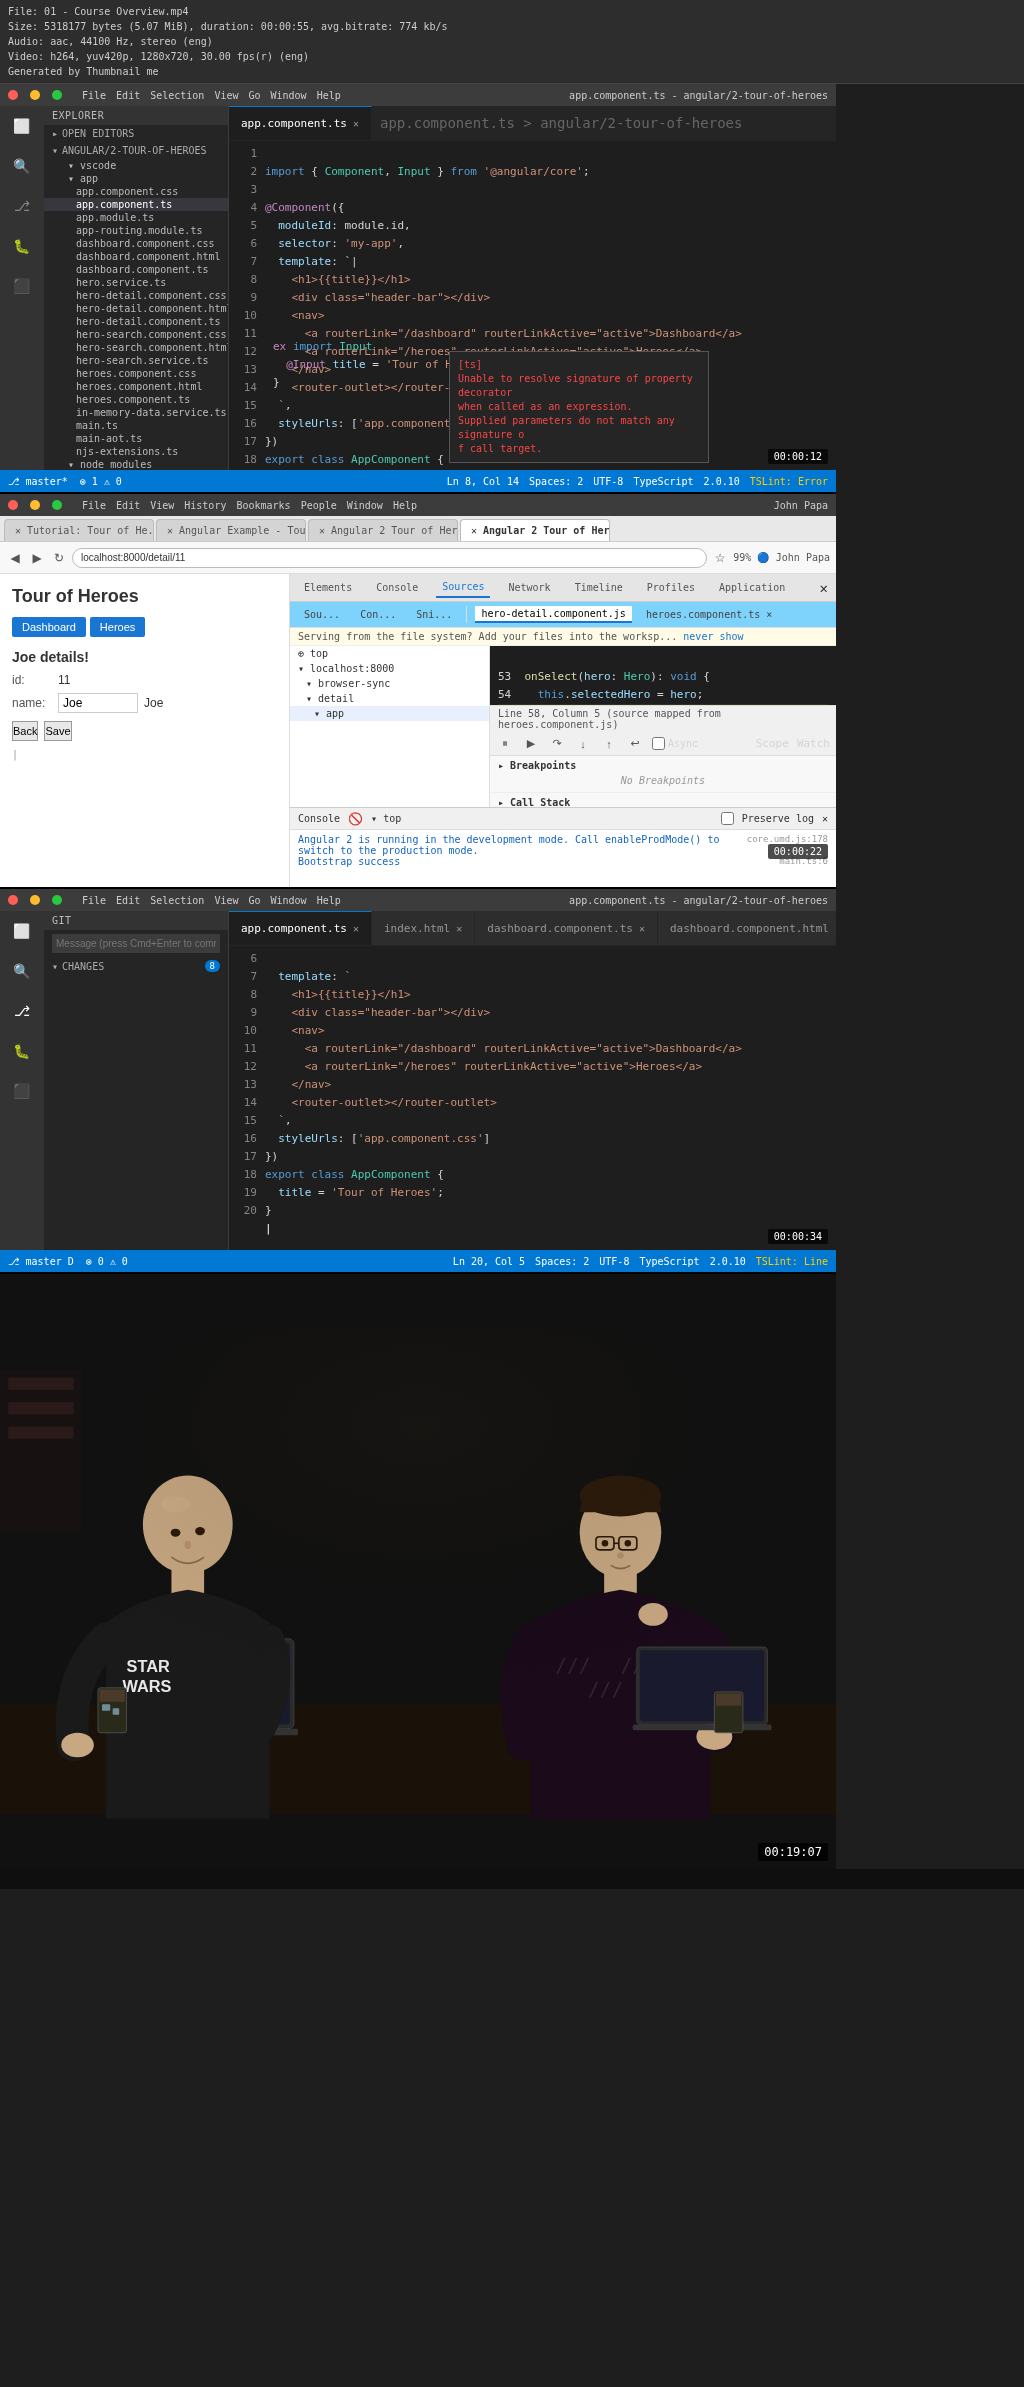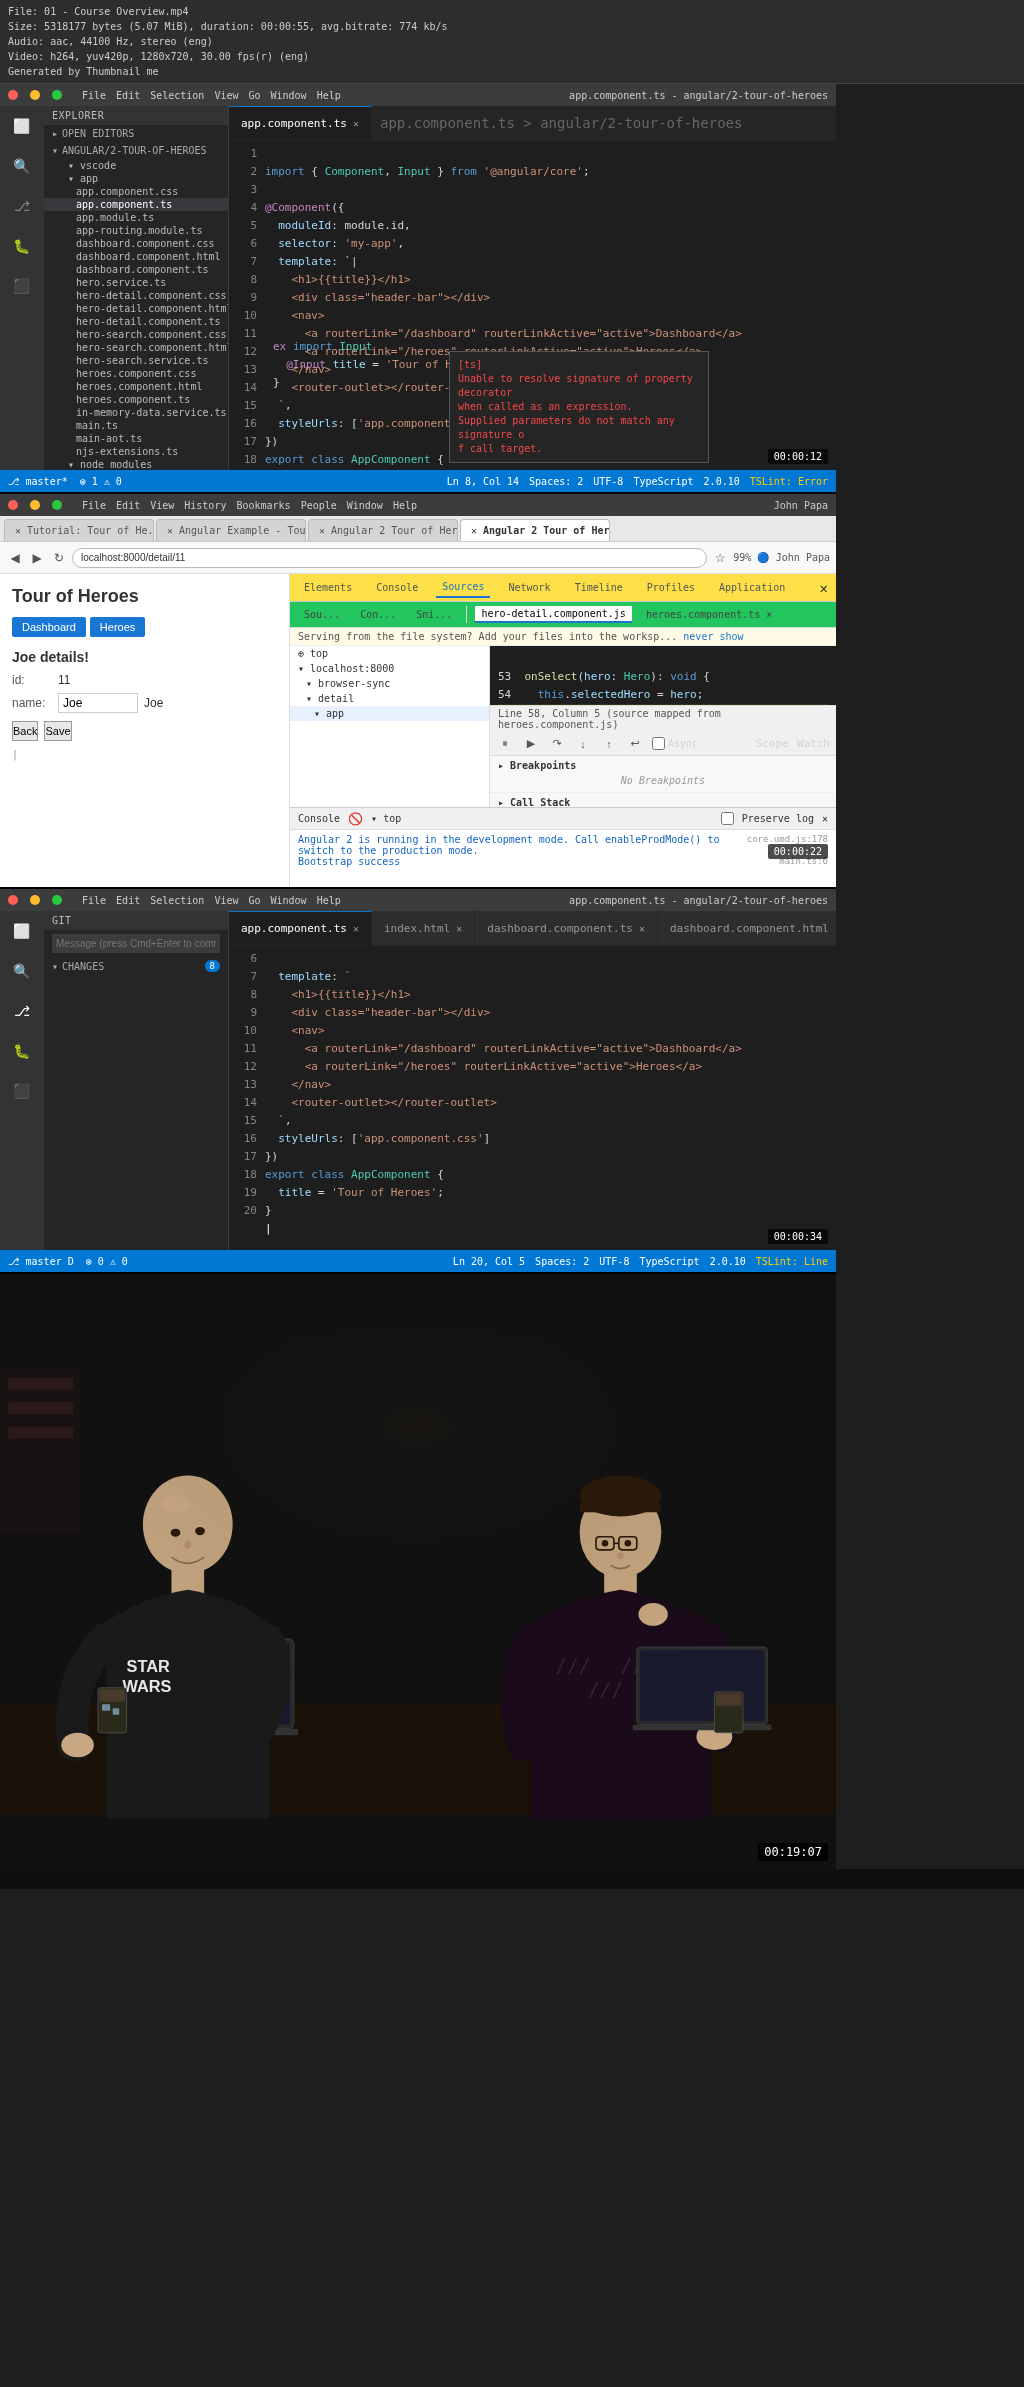--- a/index.html
+++ b/index.html
@@ -405,21 +405,21 @@
     }
 
     .devtools-panel {
       flex: 1;
       background: #f8f8f8;
       display: flex;
       flex-direction: column;
       overflow: hidden;
     }
     .devtools-toolbar {
-      background: #fde047;
+      background: #e5e5e5;
       height: 28px;
       border-bottom: 1px solid #ccc;
       display: flex;
       align-items: center;
       padding: 0 8px;
       gap: 12px;
       font-size: 11px;
       color: #333;
       flex-shrink: 0;
     }
@@ -427,21 +427,21 @@
       padding: 4px 6px;
       cursor: pointer;
       color: #555;
       font-size: 10px;
     }
     .devtools-tab.active {
       border-bottom: 2px solid #1976d2;
       color: #1976d2;
     }
     .devtools-sources-bar {
-      background: #22c55e;
+      background: #7dd3fc;
       height: 26px;
       display: flex;
       align-items: center;
       padding: 0 8px;
       gap: 8px;
       font-size: 10px;
       color: #333;
       border-bottom: 1px solid #ddd;
       flex-shrink: 0;
     }

